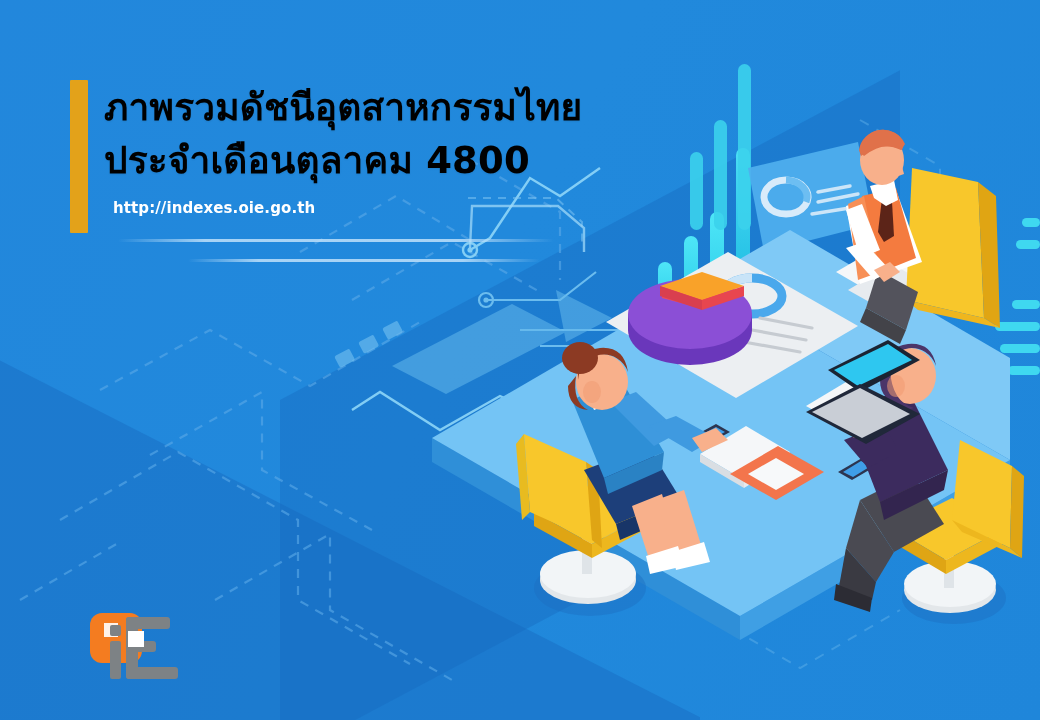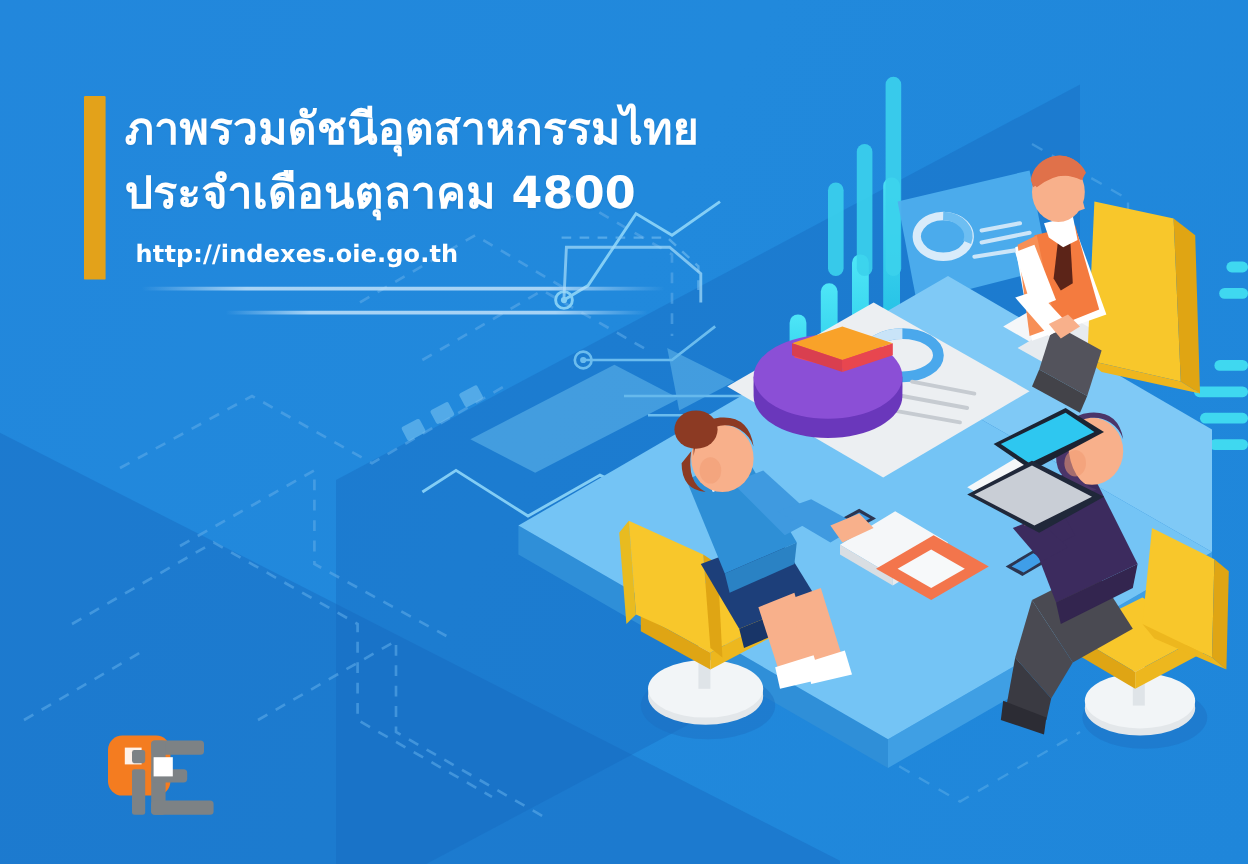--- a/index.html
+++ b/index.html
@@ -53,33 +53,33 @@
     width: 18px; height: 153px;
     background: #e3a21a;
     border-radius: 1px;
   }
   .title-block {
     position: absolute;
     left: 104px; top: 82px;
     width: 600px;
   }
   .title-line {
-    color: #ffffff;
+    color: #000000;
     font-size: 37px;
     font-weight: 700;
     line-height: 1.42;
     letter-spacing: .2px;
     white-space: nowrap;
     text-shadow: 0 1px 2px rgba(0,0,0,.08);
   }
   .url-text {
     margin-top: 12px;
     margin-left: 9px;
     color: #ffffff;
-    font-size: 20px;
+    font-size: 15px;
     font-weight: 700;
     letter-spacing: .1px;
   }
 
   .swoosh-a, .swoosh-b {
     position: absolute;
     background: linear-gradient(90deg, rgba(190,224,250,0) 0%, rgba(190,224,250,.85) 20%, rgba(190,224,250,.85) 78%, rgba(190,224,250,0) 100%);
     height: 3px;
     border-radius: 3px;
   }

